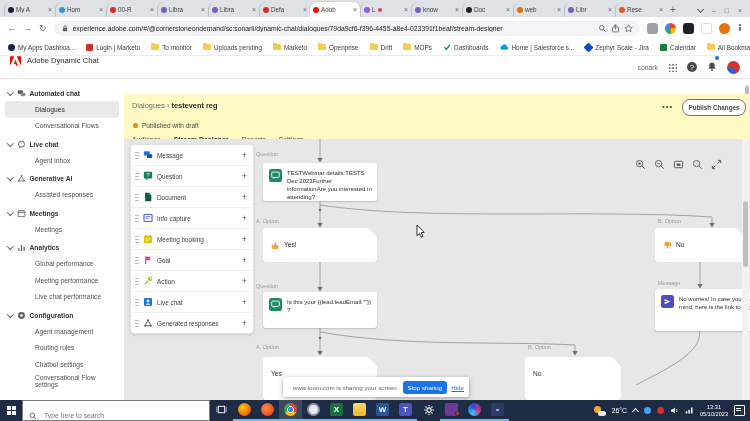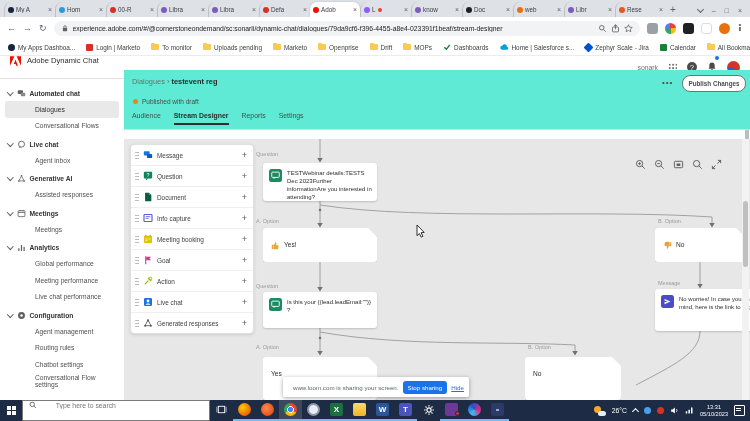--- a/index.html
+++ b/index.html
@@ -45,21 +45,21 @@
   .avatar-lg{width:13px;height:13px;border-radius:50%;background:conic-gradient(from 160deg,#2f5fd0 0 120deg,#d0342b 120deg 360deg);}
   
   #sidebar{position:absolute;left:0;top:79px;width:124px;height:321px;background:#fff;overflow:hidden;padding-top:4px;box-sizing:border-box;}
   .sec{display:flex;align-items:center;gap:4px;height:16px;padding-left:8px;margin-top:2px;font-size:6.7px;font-weight:bold;color:#323232;}
   .sec .chev{width:3.5px;height:3.5px;border-right:1px solid #5a5a5a;border-bottom:1px solid #5a5a5a;transform:rotate(45deg);flex:none;margin-top:-2px;}
   .sideitem{height:16.5px;display:flex;align-items:center;padding-left:30px;font-size:6.7px;color:#505050;margin:0 5px;border-radius:3px;}
   .sideitem.selected{background:#e9e9e9;color:#2c2c2c;}
   #side-scroll{position:absolute;right:1px;top:84px;width:4px;height:312px;background:#ededed;border-radius:2px;}
   #side-thumb{position:absolute;left:0;top:2px;width:4px;height:295px;background:#bdbdbd;border-radius:2px;}
   
-  #mainhead{position:absolute;left:124px;top:70px;width:626px;height:60px;background:#5eead4;}
+  #mainhead{position:absolute;left:124px;top:94px;width:626px;height:60px;background:#fef9c3;}
   #crumb{position:absolute;left:8px;top:7px;font-size:7.4px;color:#6e6e6e;}
   #crumb b{color:#2c2c2c;}
   #more-btn{position:absolute;left:538px;top:8px;font-size:8px;color:#4b4b4b;letter-spacing:1px;}
   #publish-btn{position:absolute;left:558px;top:5px;width:62px;height:15px;border:1.4px solid #747474;border-radius:8px;background:#fff;font-size:6.3px;font-weight:bold;color:#4b4b4b;display:flex;align-items:center;justify-content:center;}
   #statusrow{position:absolute;left:9px;top:28px;display:flex;align-items:center;gap:4px;font-size:6.5px;color:#4b4b4b;}
   .status-dot{width:5px;height:5px;border-radius:50%;background:#e68619;}
   #mtabs{position:absolute;left:8px;top:42px;display:flex;gap:13px;font-size:6.9px;color:#4b4b4b;}
   .mtab{padding-bottom:4px;}
   .mtab.active{font-weight:bold;color:#2c2c2c;border-bottom:2px solid #2c2c2c;}
   #mainhead-border{position:absolute;left:0;top:59px;width:626px;height:1px;background:#dcdcdc;}
@@ -92,21 +92,21 @@
   
   #sharebar{position:absolute;left:283px;top:377px;width:186px;height:20px;background:#fff;border-radius:2px;box-shadow:0 1px 4px rgba(0,0,0,.35);display:flex;align-items:center;gap:4px;padding:0 5px;box-sizing:border-box;z-index:5;}
   #share-text{font-size:6.2px;color:#5f6368;white-space:nowrap;}
   #stop-btn{height:13px;background:#1a73e8;color:#fff;font-size:6.2px;border-radius:3px;display:flex;align-items:center;padding:0 5px;white-space:nowrap;}
   #hide-link{font-size:6.2px;color:#1a73e8;text-decoration:underline;}
   
   #taskbar{position:absolute;left:0;top:400px;width:750px;height:21px;background:#1d2b44;display:flex;align-items:stretch;z-index:6;}
   #start{width:22px;display:flex;align-items:center;justify-content:center;}
   .winlogo{width:9px;height:9px;display:grid;grid-template-columns:4px 4px;grid-template-rows:4px 4px;gap:1px;}
   .winlogo i{background:#fff;}
-  #tsearch{width:188px;background:#fff;border:1px solid #7a7a7a;display:flex;align-items:flex-start;gap:17px;padding:0 6px;box-sizing:border-box;}
+  #tsearch{width:188px;background:#fff;border:1px solid #7a7a7a;display:flex;align-items:flex-end;gap:5px;padding:0 6px;box-sizing:border-box;}
   #tsearch input{border:none;outline:none;background:transparent;font-size:6.8px;color:#333;width:150px;font-family:inherit;}
   .tslot{width:23px;display:flex;align-items:center;justify-content:center;border-bottom:2px solid transparent;box-sizing:border-box;position:relative;}
   .tslot.on{border-bottom-color:#76b9ed;}
   .tslot.focus{background:rgba(255,255,255,.14);}
   .ic14{width:13px;height:13px;border-radius:2px;display:flex;align-items:center;justify-content:center;font-size:8px;font-weight:bold;color:#fff;}
   .circ{border-radius:50%;}
   .badge{position:absolute;right:3px;bottom:3px;width:5px;height:5px;border-radius:50%;background:#d93025;border:1px solid #1d2b44;box-sizing:border-box;}
   #tray{margin-left:auto;display:flex;align-items:center;gap:6px;padding-right:5px;color:#fff;}
   #temp{font-size:6.8px;}
   .tray-chev{width:4px;height:4px;border-left:1px solid #fff;border-top:1px solid #fff;transform:rotate(45deg);margin-top:2px;}

